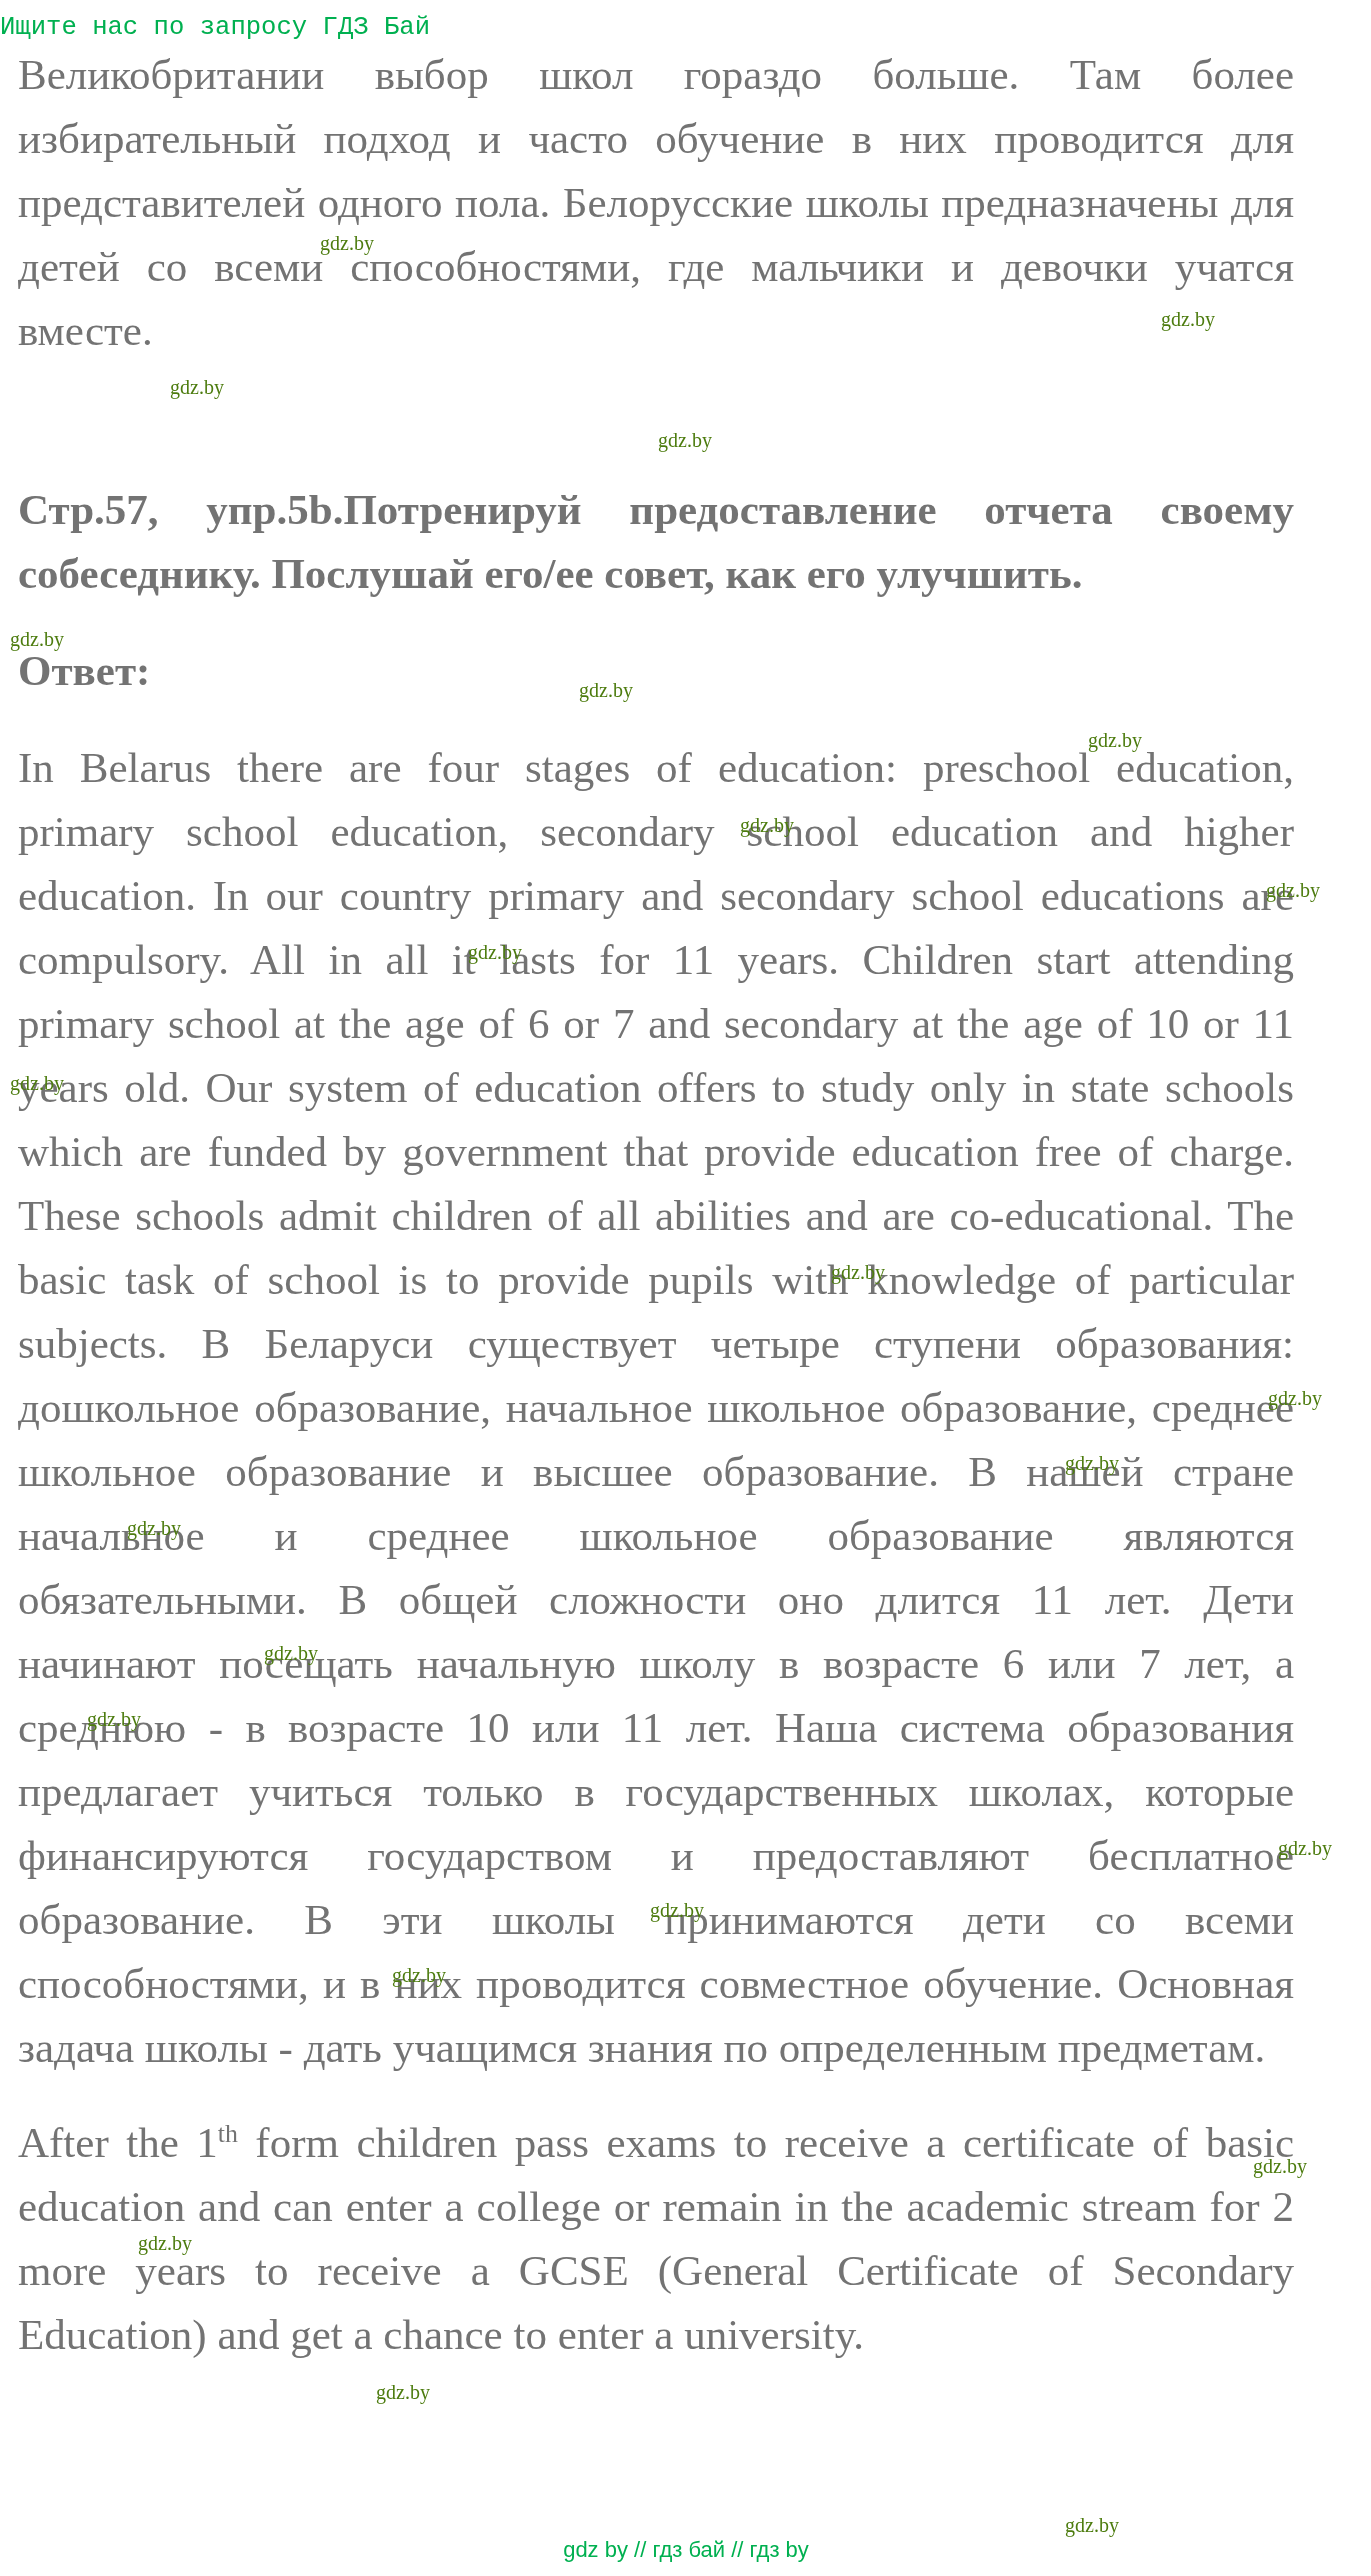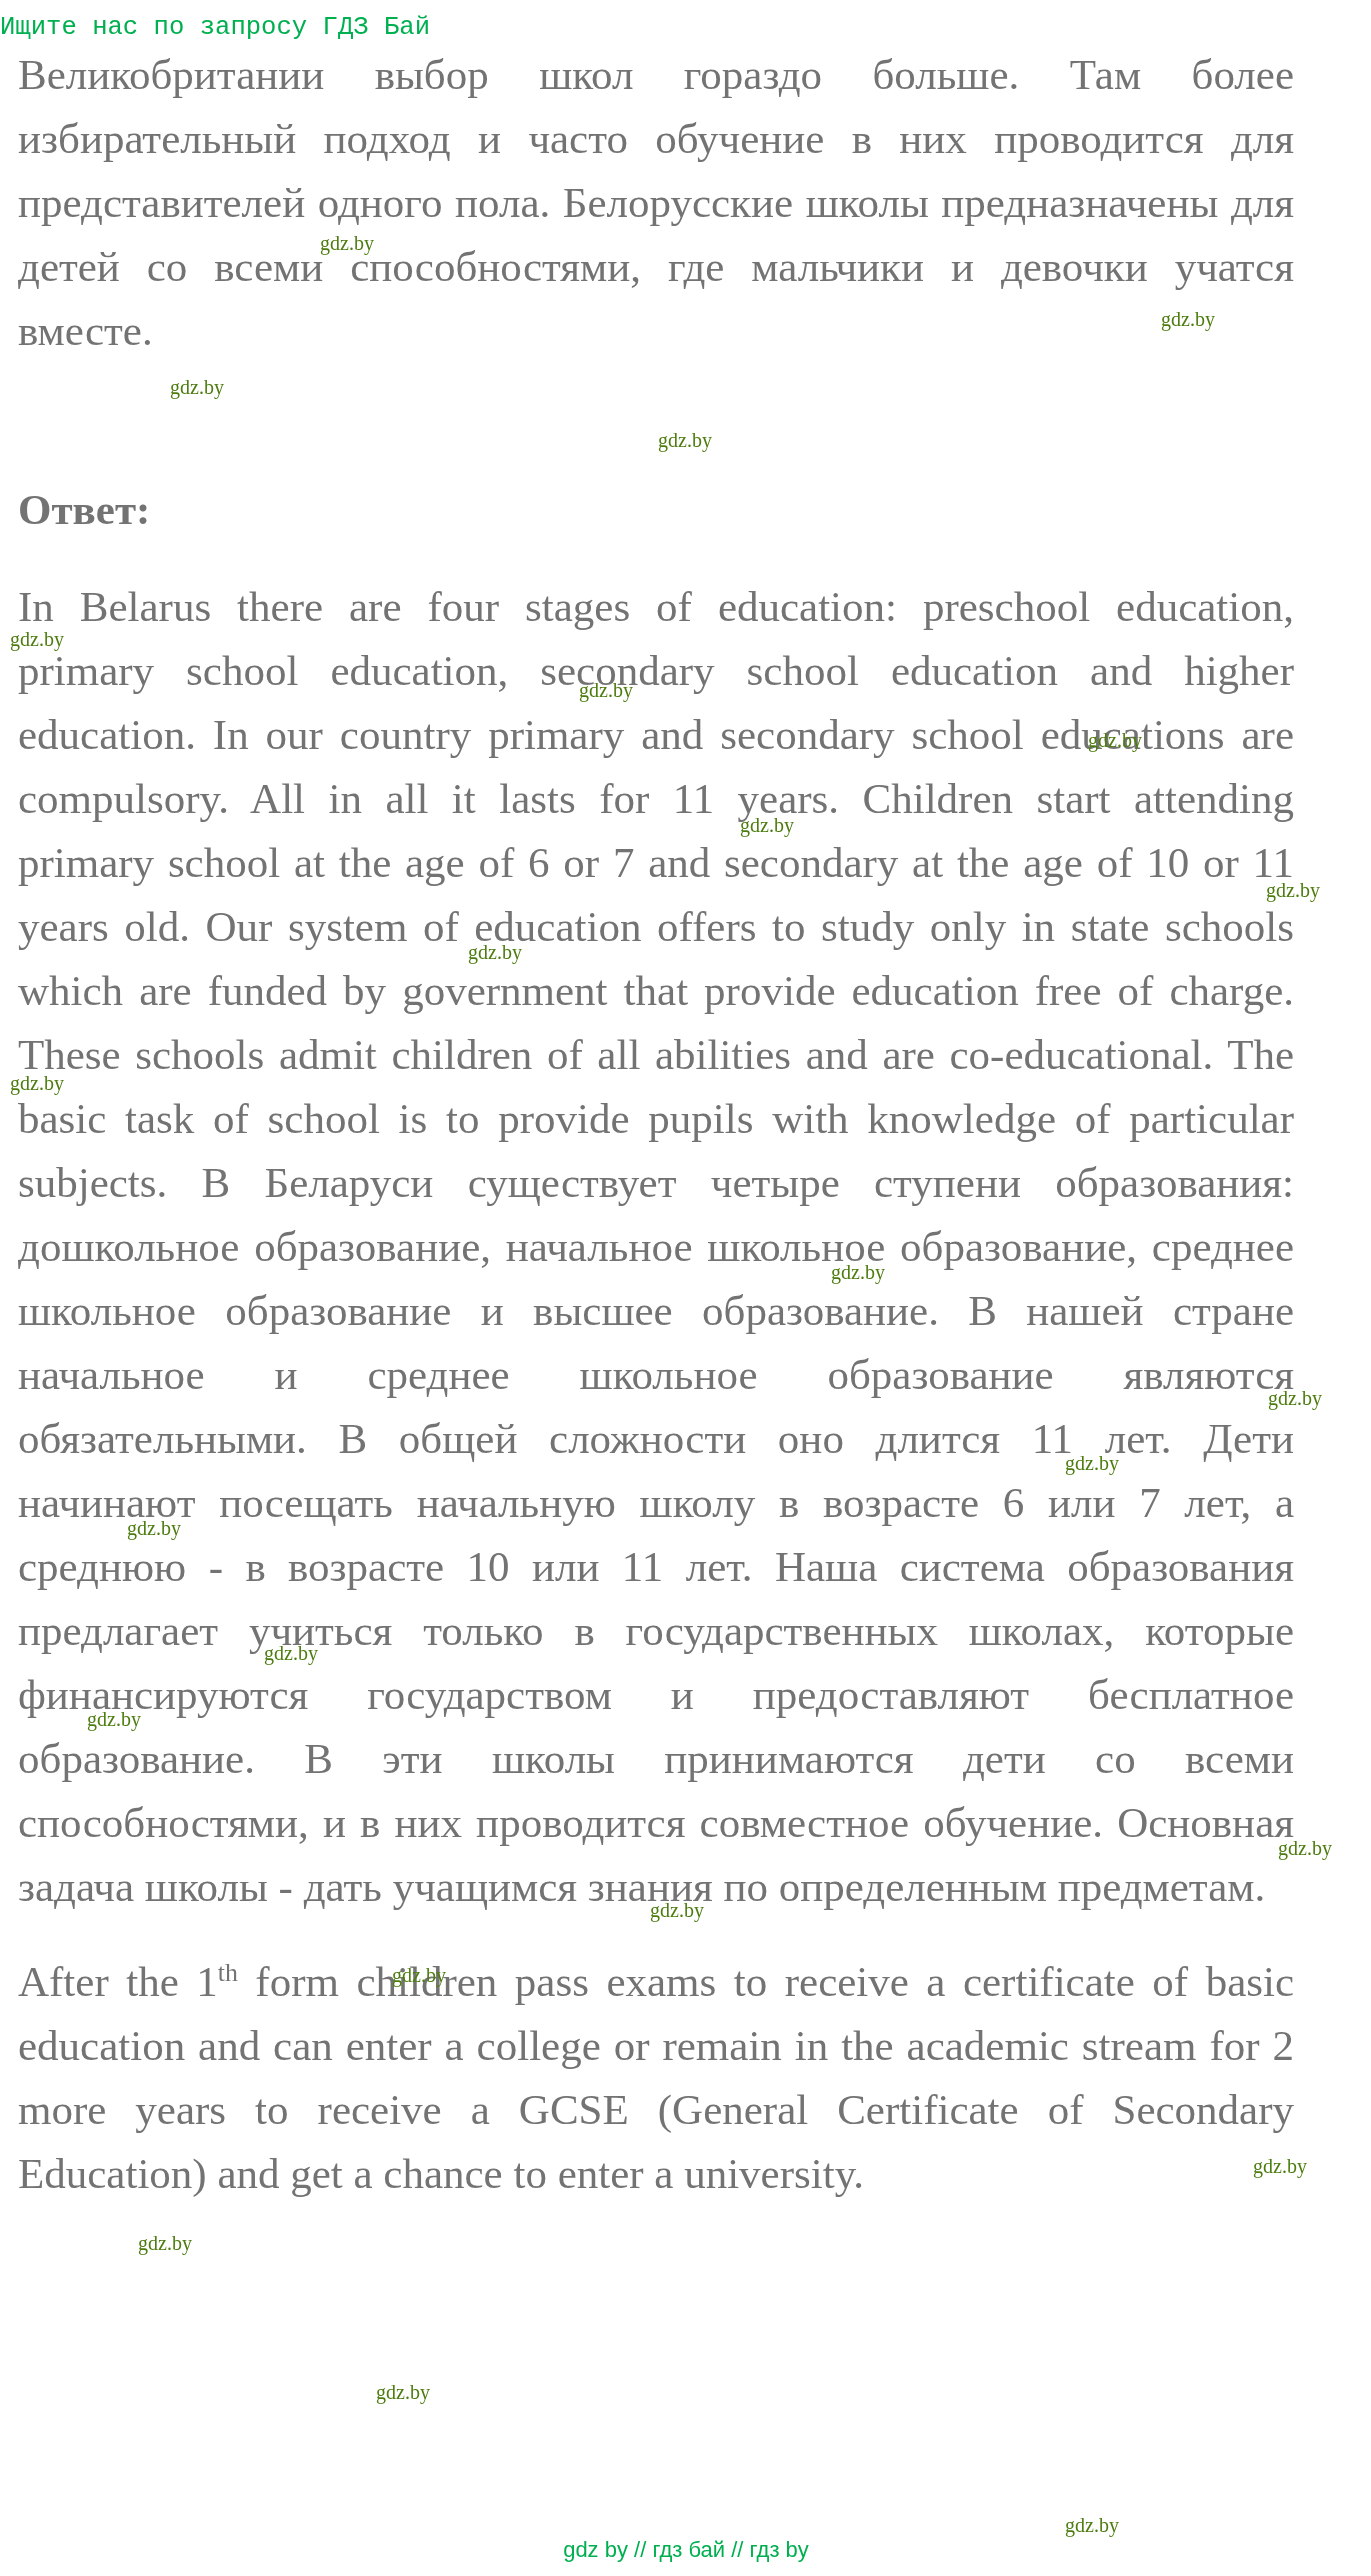--- a/index.html
+++ b/index.html
@@ -84,20 +84,21 @@
 <body>
 
 <div class="page">
 
   <div class="banner-top">Ищите нас по запросу ГДЗ Бай</div>
 
   <div class="content">
 
     <p class="para justify para-intro">Великобритании выбор школ гораздо больше. Там более избирательный подход и часто обучение в них проводится для представителей одного пола. Белорусские школы предназначены для детей со всеми способностями, где мальчики и девочки учатся вместе.</p>
 
+    <p class="para justify para-task"><span>Стр.57, упр.5b.</span><span>Потренируй предоставление отчета своему собеседнику. Послушай его/ее совет, как его улучшить.</span></p>
 
     <p class="para answer-label">Ответ:</p>
 
     <p class="para justify para-answer-1">In Belarus there are four stages of education: preschool education, primary school education, secondary school education and higher education. In our country primary and secondary school educations are compulsory. All in all it lasts for 11 years. Children start attending primary school at the age of 6 or 7 and secondary at the age of 10 or 11 years old. Our system of education offers to study only in state schools which are funded by government that provide education free of charge. These schools admit children of all abilities and are co-educational. The basic task of school is to provide pupils with knowledge of particular subjects. В Беларуси существует четыре ступени образования: дошкольное образование, начальное школьное образование, среднее школьное образование и высшее образование. В нашей стране начальное и среднее школьное образование являются обязательными. В общей сложности оно длится 11 лет. Дети начинают посещать начальную школу в возрасте 6 или 7 лет, а среднюю - в возрасте 10 или 11 лет. Наша система образования предлагает учиться только в государственных школах, которые финансируются государством и предоставляют бесплатное образование. В эти школы принимаются дети со всеми способностями, и в них проводится совместное обучение. Основная задача школы - дать учащимся знания по определенным предметам.</p>
 
     <p class="para justify para-answer-2"><span>After the 1</span><sup class="ordinal">th</sup><span> form children pass exams to receive a certificate of basic education and can enter a college or remain in the academic stream for 2 more years to receive a GCSE (General Certificate of Secondary Education) and get a chance to enter a university.</span></p>
 
   </div>
 
   <div id="watermarks">

